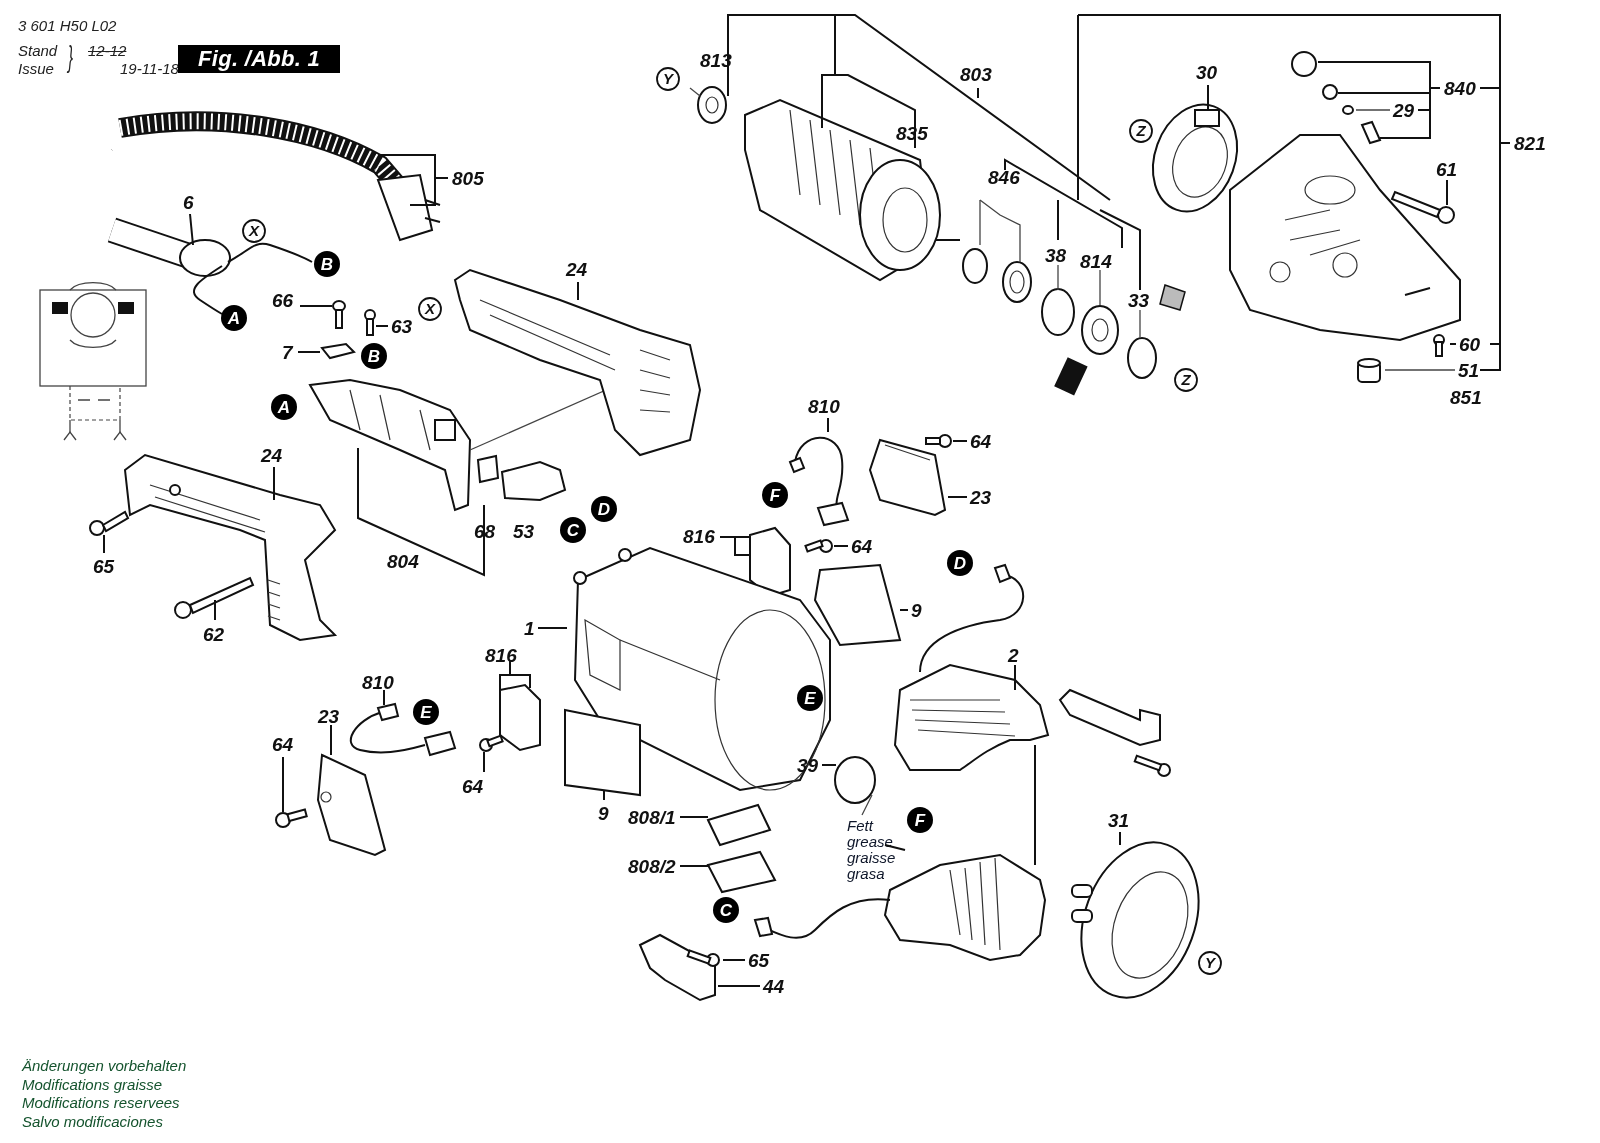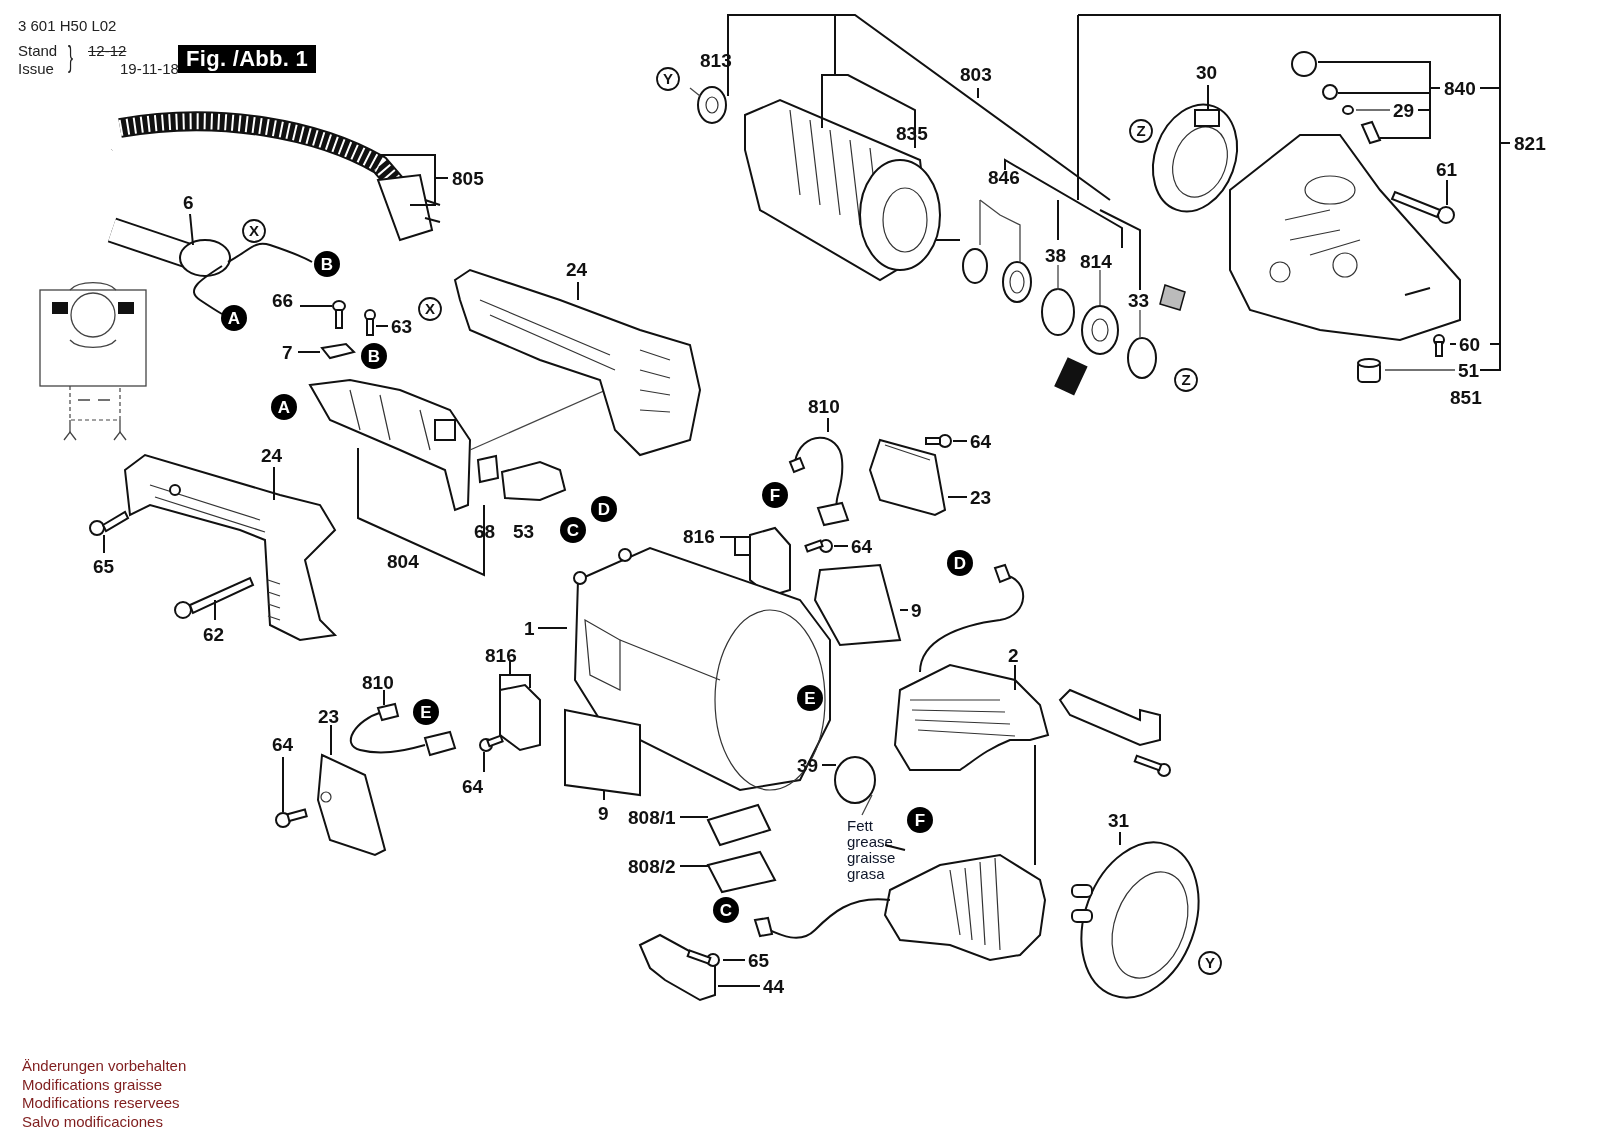--- a/index.html
+++ b/index.html
@@ -1,23 +1,23 @@
 <!DOCTYPE html>
 <html><head>
 <meta charset="utf-8">
 <style>
   html, body { margin: 0; padding: 0; background: #ffffff; }
   body { width: 1600px; height: 1143px; position: relative; overflow: hidden;
          font-family: "Liberation Sans", sans-serif; color: #111; }
-  #stage { position: absolute; left: 0; top: 0; width: 1364px; height: 1143px; }
+  #stage { position: absolute; left: 0; top: 0; width: 1364px; height: 1143px; font-style: italic; }
   .hdr { position: absolute; font-size: 15px; line-height: 19px; color: #222; }
   .fig { position: absolute; left: 178px; top: 45px; background: #000; color: #fff;
-         font-weight: bold; font-size: 22px; padding: 1px 8px; letter-spacing: 0.3px; }
+         font-weight: bold; font-size: 22px; padding: 1px 20px; letter-spacing: 0.3px; }
   .strike { text-decoration: line-through; text-align: center; }
-  .footer { position: absolute; left: 22px; top: 1057px; font-size: 15px; line-height: 18.5px; color: #7f1d1d; }
+  .footer { position: absolute; left: 22px; top: 1057px; font-size: 15px; line-height: 18.5px; color: #14532d; }
   .grease { position: absolute; left: 847px; top: 818px; font-size: 15px; line-height: 16px; color: #0f172a; }
   svg text { font-family: "Liberation Sans", sans-serif; }
   .lbl { font-size: 19px; font-weight: bold; fill: #111; }
   .part { fill: #fff; stroke: #111; stroke-width: 2; }
   .thin { fill: none; stroke: #333; stroke-width: 1.2; }
   .ln { fill: none; stroke: #111; stroke-width: 2; }
   .lnthin { fill: none; stroke: #444; stroke-width: 1.3; }
   .cb-black circle { fill: #000; }
   .cb-black text { fill: #fff; font-weight: bold; font-size: 17px; }
   .cb-white circle { fill: #fff; stroke: #111; stroke-width: 1.8; }

